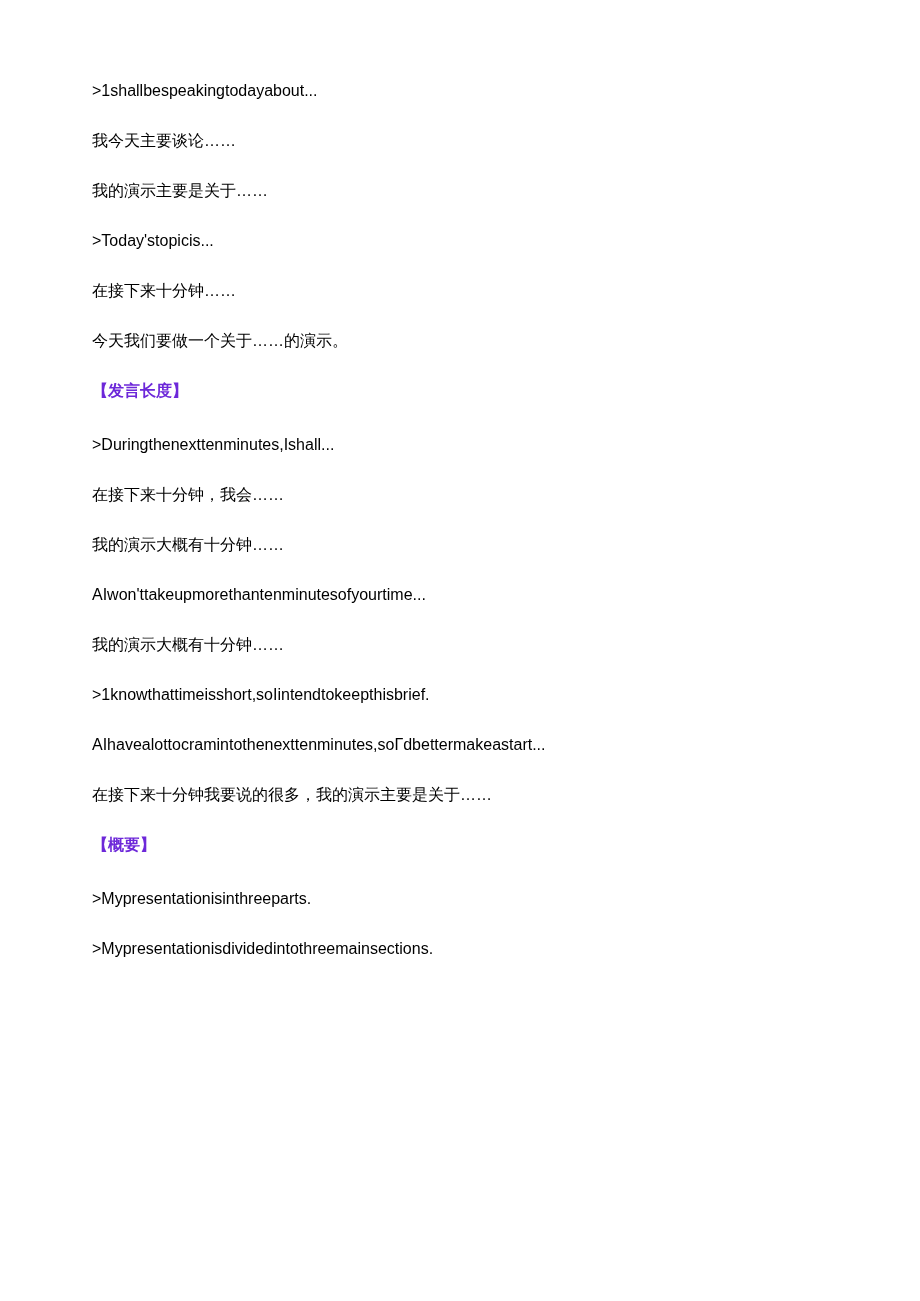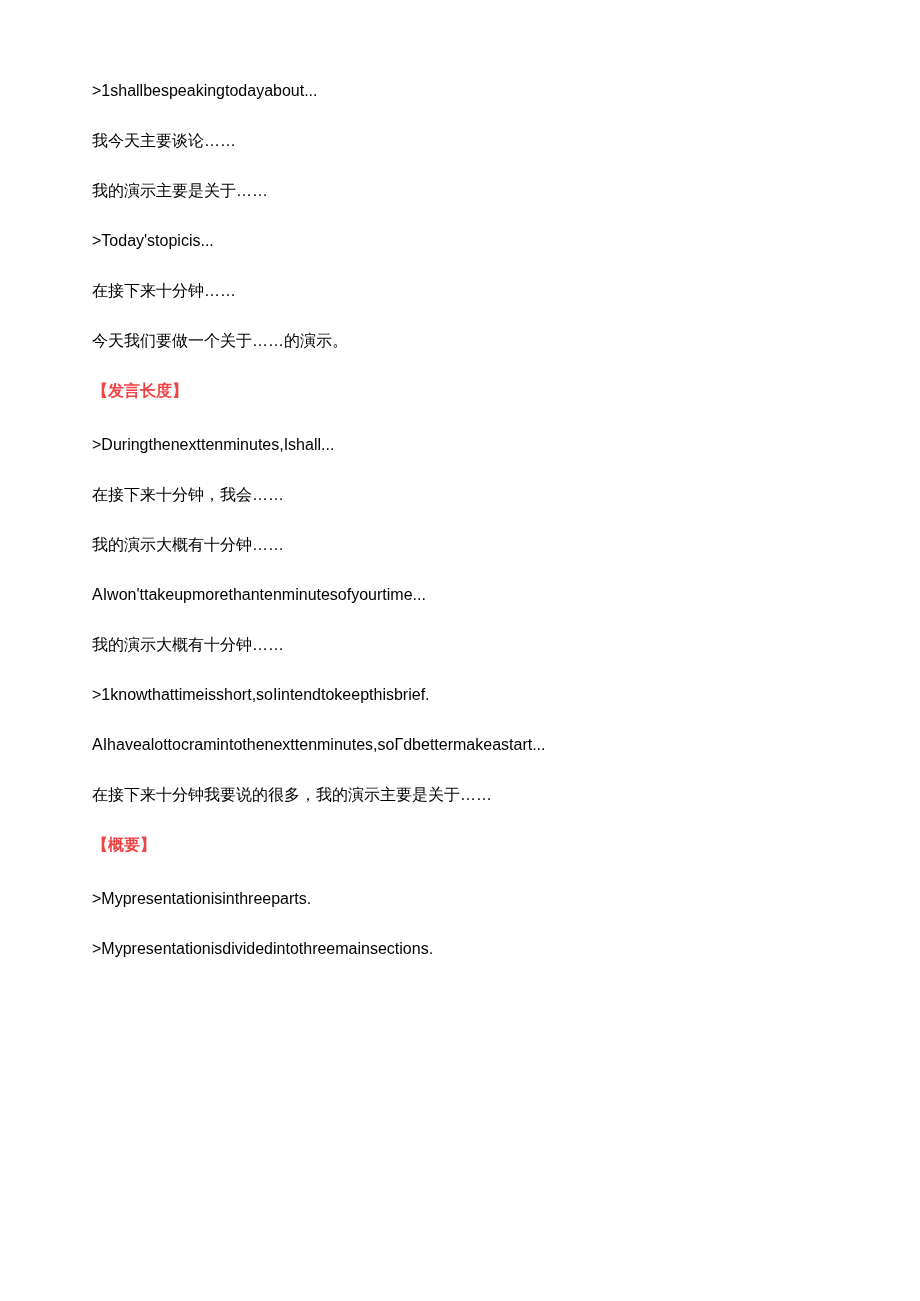--- a/index.html
+++ b/index.html
@@ -13,21 +13,21 @@
       padding: 70px 80px 60px 80px;
       font-family: "Microsoft YaHei", "PingFang SC", Arial, sans-serif;
       font-size: 16px;
       color: #000000;
       line-height: 1.5;
     }
     .line {
       margin-bottom: 26px;
     }
     .heading {
-      color: #ef4444;
+      color: #6d28d9;
       font-weight: bold;
       margin-bottom: 30px;
       margin-top: 14px;
     }
   </style>
 </head>
 <body>
 
 <div id="container">
     <div class="line">&gt;1shallbespeakingtodayabout...</div>

